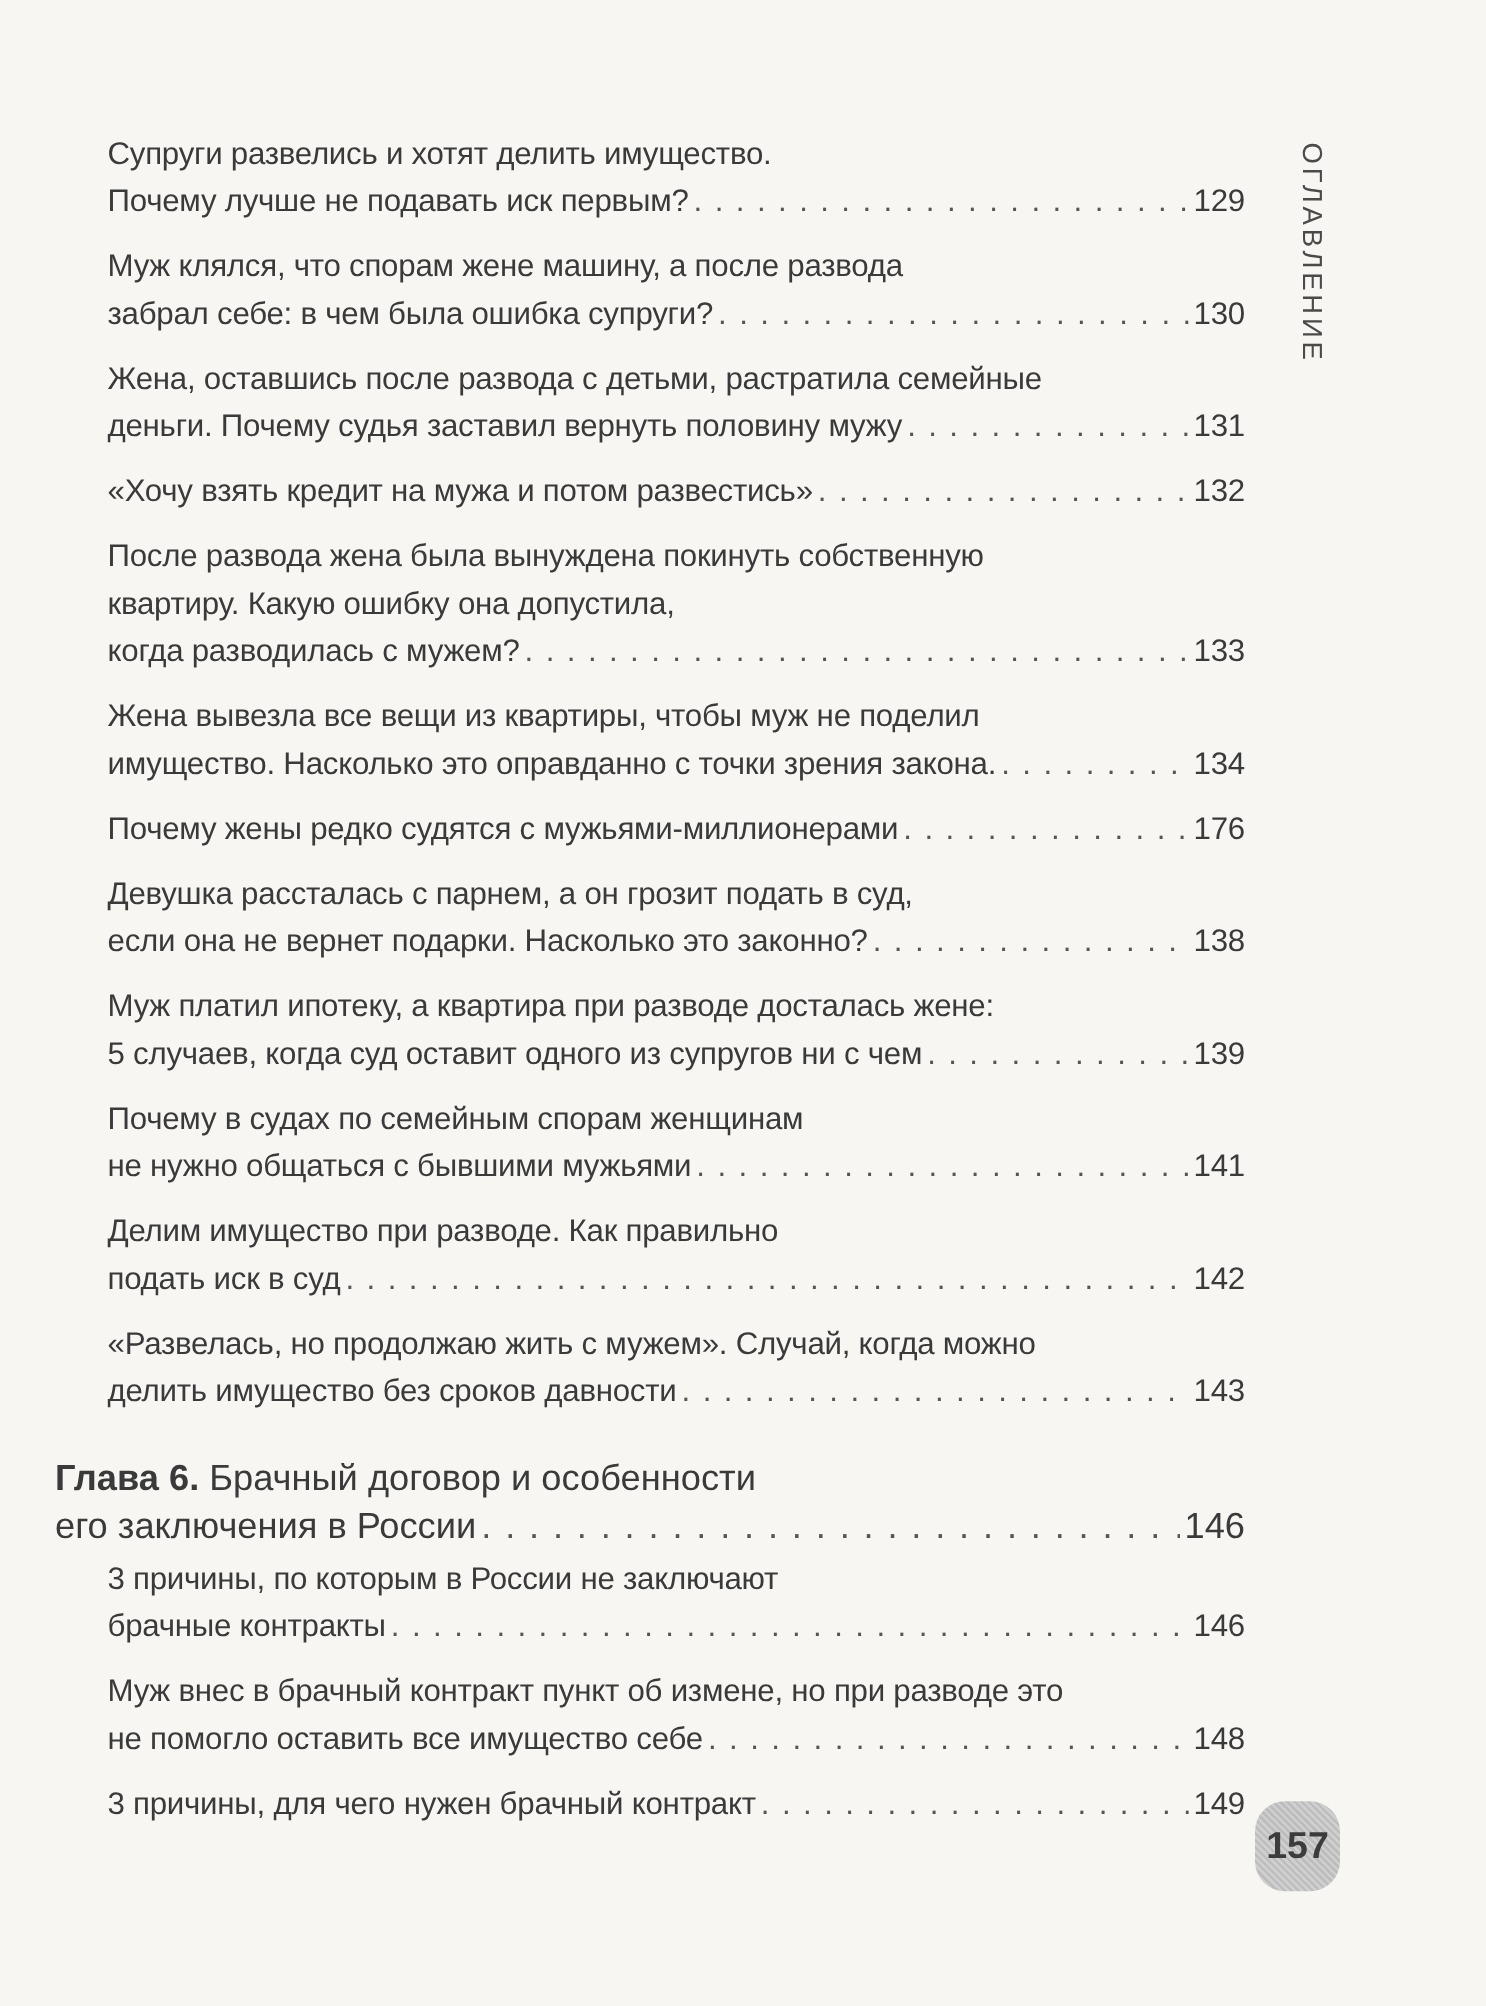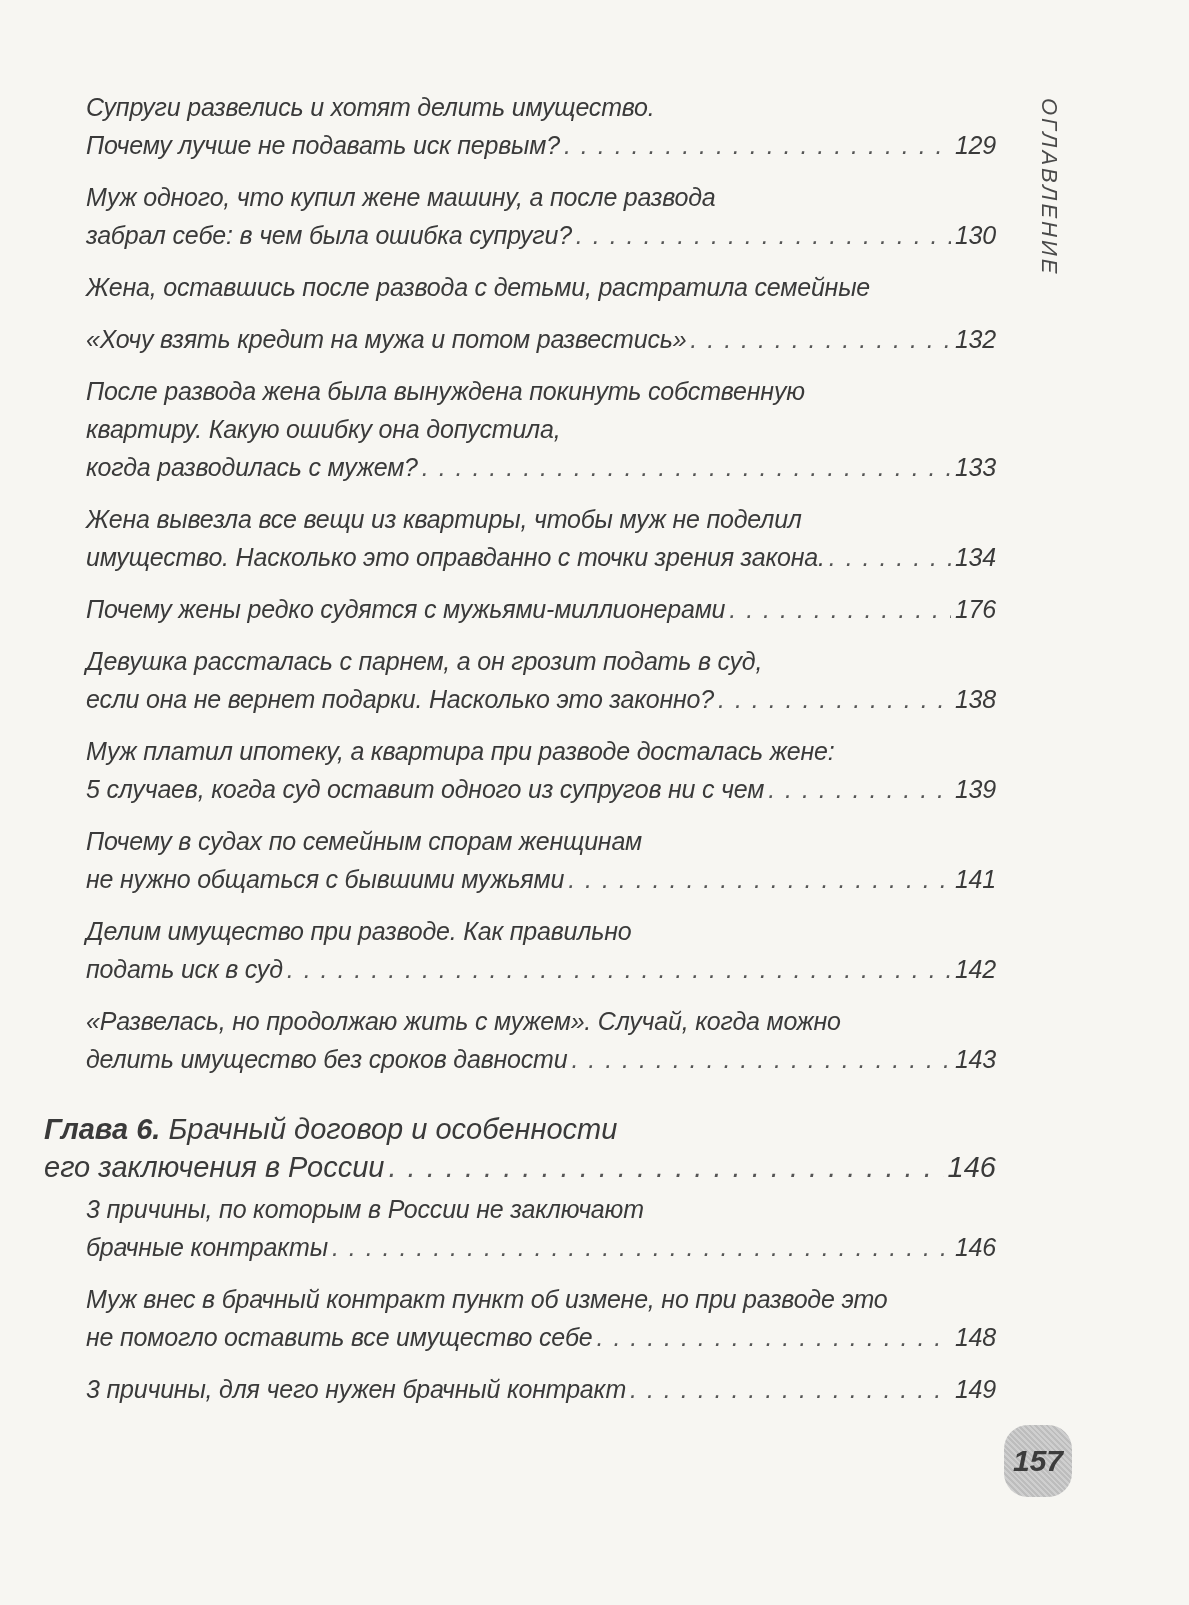--- a/index.html
+++ b/index.html
@@ -10,24 +10,23 @@
       width: 1189px;
       height: 1605px;
       background: #f7f6f2;
       position: relative;
       overflow: hidden;
       font-family: "Liberation Sans", "DejaVu Sans", sans-serif;
       color: #3a3a3a;
     }
     .page {
       position: absolute;
-      left: 0; top: 0;
+      left: 0; top: 16px;
       width: 1189px;
       height: 1328px;
-      font-style: italic;
     }
     .toc {
       position: absolute;
       left: 44px;
       top: 88px;
       width: 952px;
     }
     .entry {
       margin-left: 42px;
       margin-bottom: 14px;
@@ -115,30 +114,35 @@
     <div class="entry">
       <span class="line">Супруги развелись и хотят делить имущество.</span>
       <span class="last">
         <span class="text">Почему лучше не подавать иск первым?</span>
         <span class="leader"></span>
         <span class="page-num">129</span>
       </span>
     </div>
 
     <div class="entry">
-      <span class="line">Муж одного, что купил жене машину, а после развода</span>
+      <span class="line">Муж клялся, что спорам жене машину, а после развода</span>
       <span class="last">
         <span class="text">забрал себе: в чем была ошибка супруги?</span>
         <span class="leader"></span>
         <span class="page-num">130</span>
       </span>
     </div>
 
     <div class="entry">
       <span class="line">Жена, оставшись после развода с детьми, растратила семейные</span>
+      <span class="last">
+        <span class="text">деньги. Почему судья заставил вернуть половину мужу</span>
+        <span class="leader"></span>
+        <span class="page-num">131</span>
+      </span>
     </div>
 
     <div class="entry">
       <span class="last">
         <span class="text">«Хочу взять кредит на мужа и потом развестись»</span>
         <span class="leader"></span>
         <span class="page-num">132</span>
       </span>
     </div>
 

